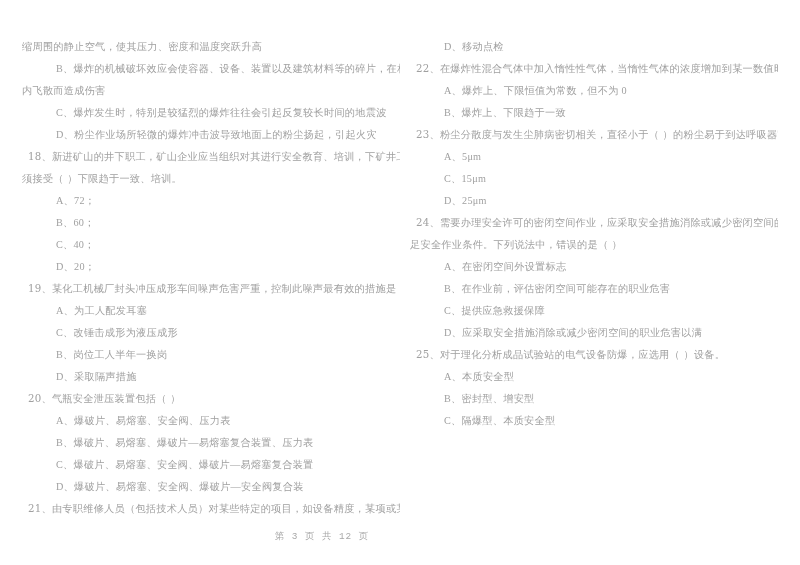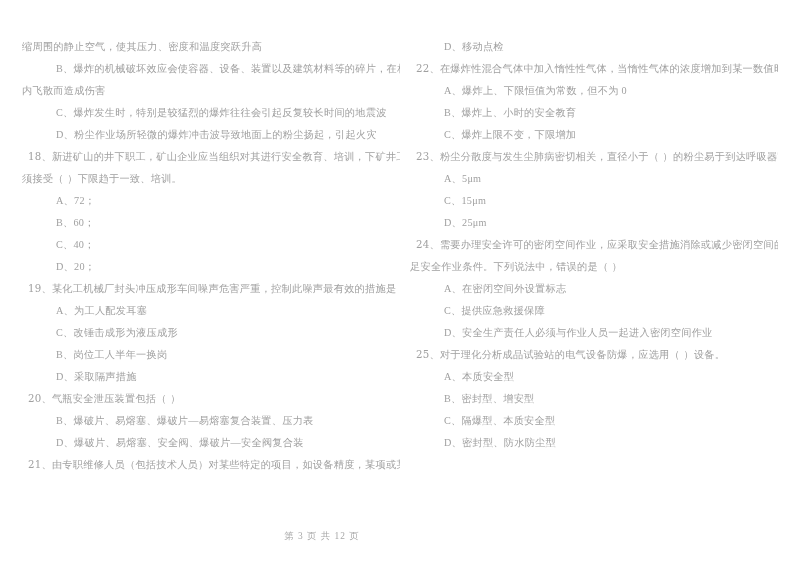--- a/index.html
+++ b/index.html
@@ -66,21 +66,21 @@
   }
   .footer {
     position: absolute;
     left: 0;
     right: 0;
     bottom: 22px;
     text-align: center;
     font-size: 9.4px;
     color: #a8a8a8;
     letter-spacing: 1px;
-    font-family: Liberation Serif, serif;
+    font-family: Liberation Mono, monospace;
   }
 </style>
 </head>
 <body style="background: rgb(255, 255, 255); color: rgb(160, 160, 160);">
 
 <div class="page">
   <div class="columns">
 
     <div class="column left" id="left-col">
         <div class="line cont">缩周围的静止空气，使其压力、密度和温度突跃升高</div>
@@ -93,43 +93,44 @@
         <div class="line opt">A、72；</div>
         <div class="line opt">B、60；</div>
         <div class="line opt">C、40；</div>
         <div class="line opt">D、20；</div>
         <div class="line q">19、某化工机械厂封头冲压成形车间噪声危害严重，控制此噪声最有效的措施是（     ）</div>
         <div class="line opt">A、为工人配发耳塞</div>
         <div class="line opt">C、改锤击成形为液压成形</div>
         <div class="line opt">B、岗位工人半年一换岗</div>
         <div class="line opt">D、采取隔声措施</div>
         <div class="line q">20、气瓶安全泄压装置包括（     ）</div>
+        <div class="line opt">A、爆破片、易熔塞、安全阀、压力表</div>
         <div class="line opt">B、爆破片、易熔塞、爆破片—易熔塞复合装置、压力表</div>
+        <div class="line opt">C、爆破片、易熔塞、安全阀、爆破片—易熔塞复合装置</div>
         <div class="line opt">D、爆破片、易熔塞、安全阀、爆破片—安全阀复合装</div>
         <div class="line q">21、由专职维修人员（包括技术人员）对某些特定的项目，如设备精度，某项或某功能参数等</div>
       </div>
 
     <div class="column right" id="right-col">
         <div class="line opt">D、移动点检</div>
         <div class="line q">22、在爆炸性混合气体中加入惰性性气体，当惰性气体的浓度增加到某一数值时，（     ）</div>
         <div class="line opt">A、爆炸上、下限恒值为常数，但不为 0</div>
-        <div class="line opt">B、爆炸上、小时的安全教育</div>
-        <div class="line opt">C、爆炸上限不变，下限增加</div>
+        <div class="line opt">B、爆炸上、下限趋于一致</div>
         <div class="line q">23、粉尘分散度与发生尘肺病密切相关，直径小于（     ）的粉尘易于到达呼吸器官的深部。</div>
         <div class="line opt">A、5μm</div>
         <div class="line opt">C、15μm</div>
         <div class="line opt">D、25μm</div>
         <div class="line q">24、需要办理安全许可的密闭空间作业，应采取安全措施消除或减少密闭空间的职业危害以满</div>
         <div class="line cont">足安全作业条件。下列说法中，错误的是（     ）</div>
         <div class="line opt">A、在密闭空间外设置标志</div>
+        <div class="line opt">B、在作业前，评估密闭空间可能存在的职业危害</div>
         <div class="line opt">C、提供应急救援保障</div>
-        <div class="line opt">D、安全生产责任人必须与作业人员一起进入密闭空间作业</div>
+        <div class="line opt">D、应采取安全措施消除或减少密闭空间的职业危害以满</div>
         <div class="line q">25、对于理化分析成品试验站的电气设备防爆，应选用（     ）设备。</div>
         <div class="line opt">A、本质安全型</div>
         <div class="line opt">B、密封型、增安型</div>
         <div class="line opt">C、隔爆型、本质安全型</div>
-        <div class="line opt">D、密封型、防水防尘型</div>
       </div>
 
   </div>
 
   <div class="footer">第 3 页 共 12 页</div>
 </div>
 
 </body></html>

